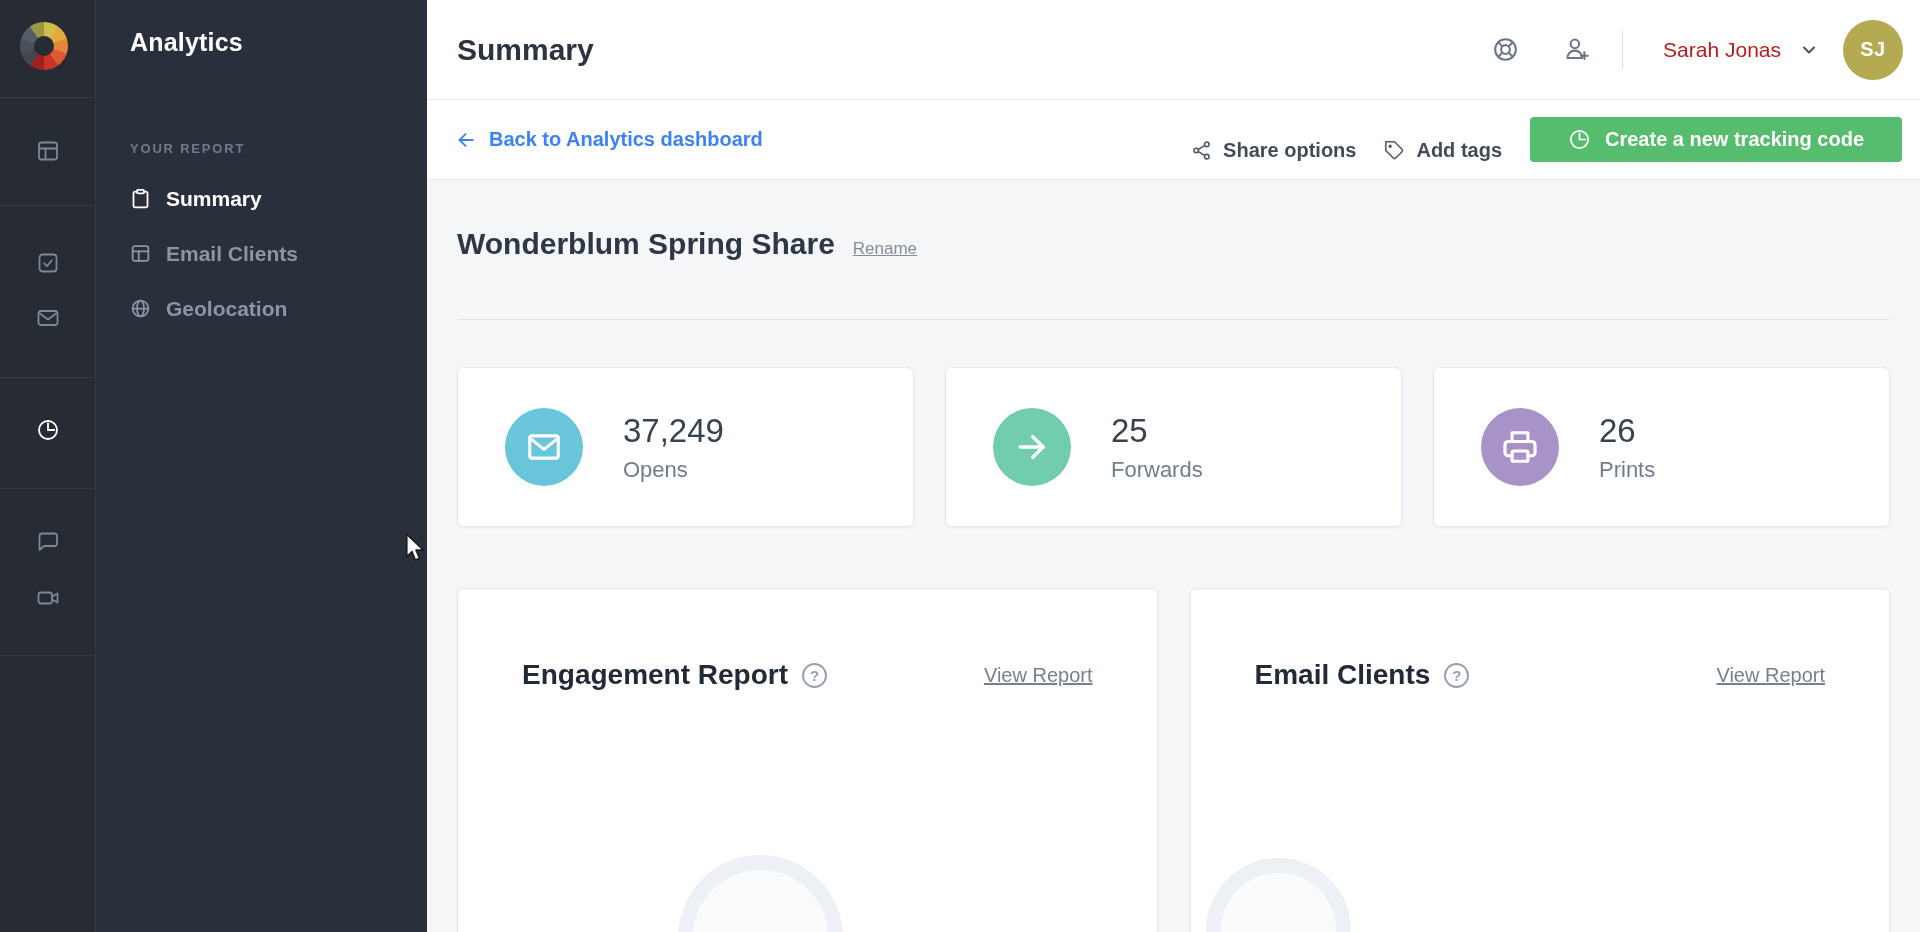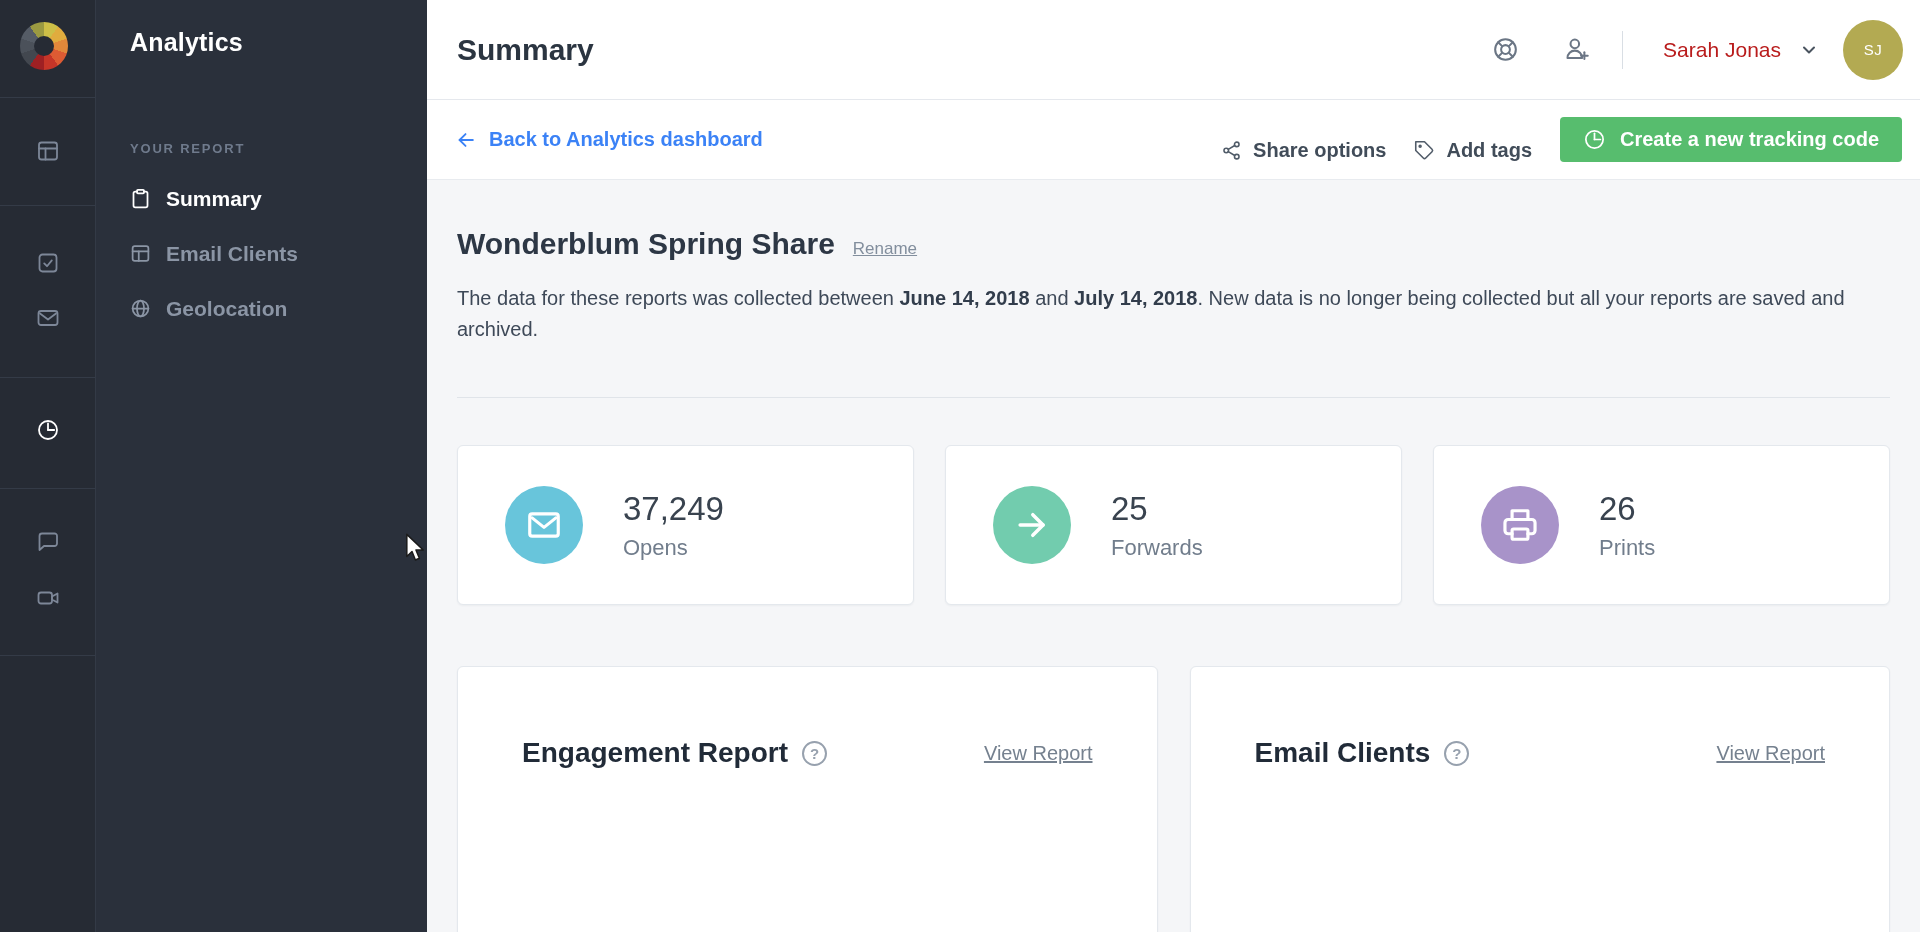--- a/index.html
+++ b/index.html
@@ -36,32 +36,32 @@
   .page-title { font-size:30px; font-weight:600; color:#2b3541; }
   .topbar-right { margin-left:auto; display:flex; align-items:center; }
   .icon-btn { background:none; border:none; color:#6b7685; cursor:pointer; display:flex; align-items:center; }
   .icon-btn svg { width:27px; height:27px; }
   .tb-gap-lg { margin-left:44px; }
   .v-divider { width:1px; height:38px; background:#d9dee4; margin:0 40px 0 32px; }
   .user-menu { display:flex; align-items:center; gap:18px; cursor:pointer; }
   .user-name { font-size:21px; color:#b91c1c; }
   .user-menu svg.chev { width:20px; height:20px; color:#4a545f; }
   .avatar { width:60px; height:60px; border-radius:50%; margin-left:24px; display:flex; align-items:center; justify-content:center;
-            color:#fff; font-size:15px; font-weight:400; letter-spacing:.5px; cursor:pointer; }
+            color:#fff; font-size:20px; font-weight:700; letter-spacing:.5px; cursor:pointer; }
 
   .toolbar { height:80px; flex:0 0 80px; background:#fff; border-bottom:1px solid #e8ebef; display:flex; align-items:center;
              padding:0 18px 0 28px; }
   .back-link { display:flex; align-items:center; gap:12px; font-size:20px; font-weight:600; color:#3b82f6;
                text-decoration:none; cursor:pointer; }
   .back-link svg { width:22px; height:22px; }
   .toolbar-right { margin-left:auto; display:flex; align-items:flex-end; gap:28px; }
   .tool-btn { display:flex; align-items:center; gap:11px; background:none; border:none; font-size:20px; font-weight:600;
               color:#414c59; cursor:pointer; }
   .tool-btn svg { width:21px; height:21px; color:#515c69; }
-  .primary-btn { display:flex; align-items:center; gap:14px; height:45px; padding:0 23px; border:none; border-radius:4px;
+  .primary-btn { display:flex; align-items:center; gap:14px; height:45px; padding:0 38px; border:none; border-radius:4px;
                  color:#ffffff; font-size:20px; font-weight:700; cursor:pointer; font-family:inherit; }
   .primary-btn svg { width:23px; height:23px; }
 
   
   .content { flex:1; background:#f5f6f8; padding:46px 30px 0 30px; overflow:hidden; }
   .title-row { display:flex; align-items:baseline; gap:18px; line-height:36px; }
   .report-title { font-size:30px; font-weight:600; color:#2d3745; }
   .rename-link { font-size:17px; color:#828e9d; text-decoration:underline; cursor:pointer; }
   .desc { margin-top:16px; font-size:20px; line-height:31px; color:#3e4958; max-width:1433px; }
   .desc b { color:#323d4c; }
@@ -242,21 +242,20 @@
           <span>Create a new tracking code</span>
         </button>
       </div>
     </div>
 
     <div class="content">
       <div class="title-row">
         <span class="report-title">Wonderblum Spring Share</span>
         <a class="rename-link">Rename</a>
       </div>
-      <p class="desc"><span>The data for these reports was collected between </span><b>June 14, 2018</b><span> and </span><b>July 14, 2018</b><span>. New data is no longer being collected but all your reports are saved and archived.</span></p>
 
       <hr>
 
       <div class="stats-row">
         <div class="stat-card">
           <div class="stat-bubble" style="background: rgb(104, 197, 219);">
             <svg viewBox="0 0 24 24" fill="none" stroke="currentColor" stroke-width="2" stroke-linecap="round" stroke-linejoin="round">
                 <rect x="3" y="5" width="18" height="14" rx="1.5"></rect>
                 <polyline points="4.5,7.5 12,13.5 19.5,7.5"></polyline>
               </svg>

